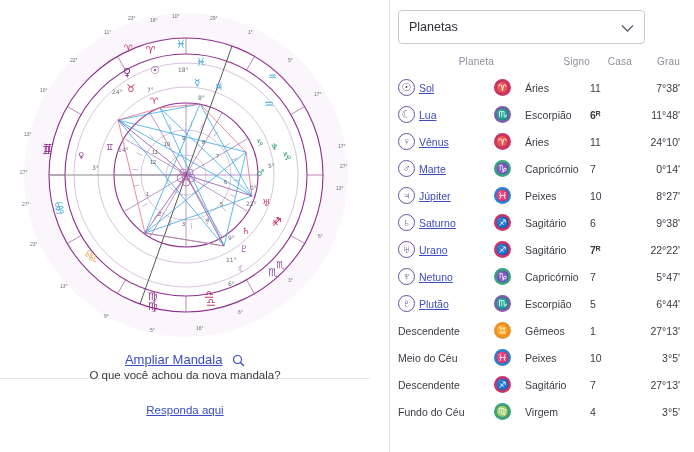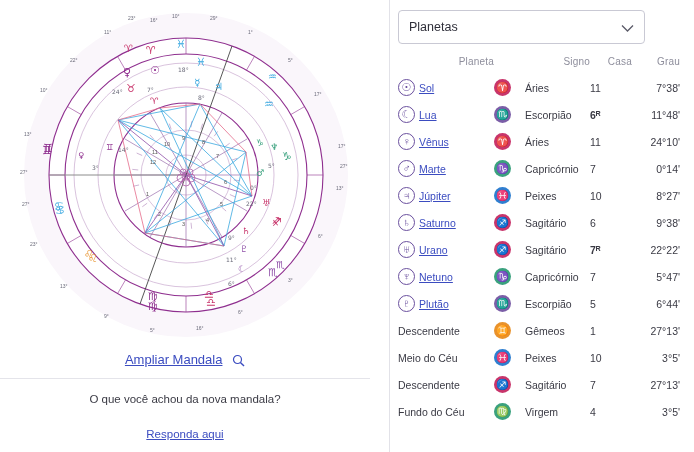--- a/index.html
+++ b/index.html
@@ -50,21 +50,21 @@
   }
 
   #divider {
     position: absolute;
     top: 378px; left: 0px; width: 370px;
     height: 1px; background: #e4e4ea;
   }
 
   #feedback {
     position: absolute;
-    top: 390px; left: 0; width: 370px;
+    top: 366px; left: 0; width: 370px;
     text-align: center;
     font-size: 11.5px;
     color: #3a3a44;
     line-height: 18px;
   }
   #feedback .link {
     color: #3b4cc0;
     text-decoration: underline;
     cursor: pointer;
     display: block;

